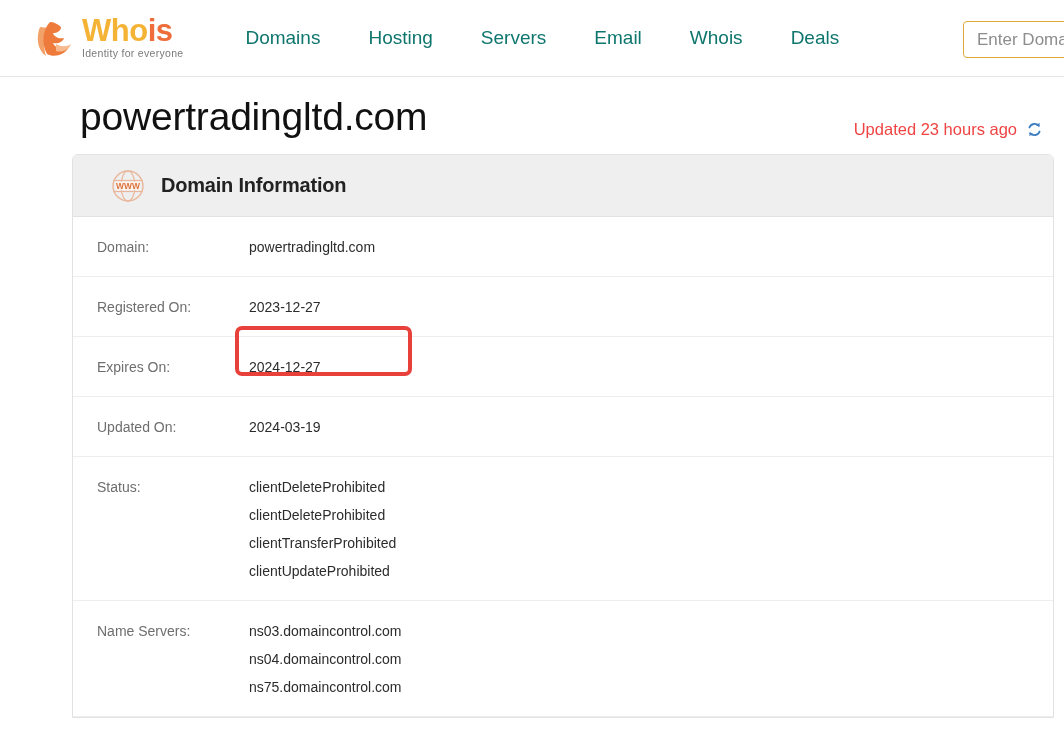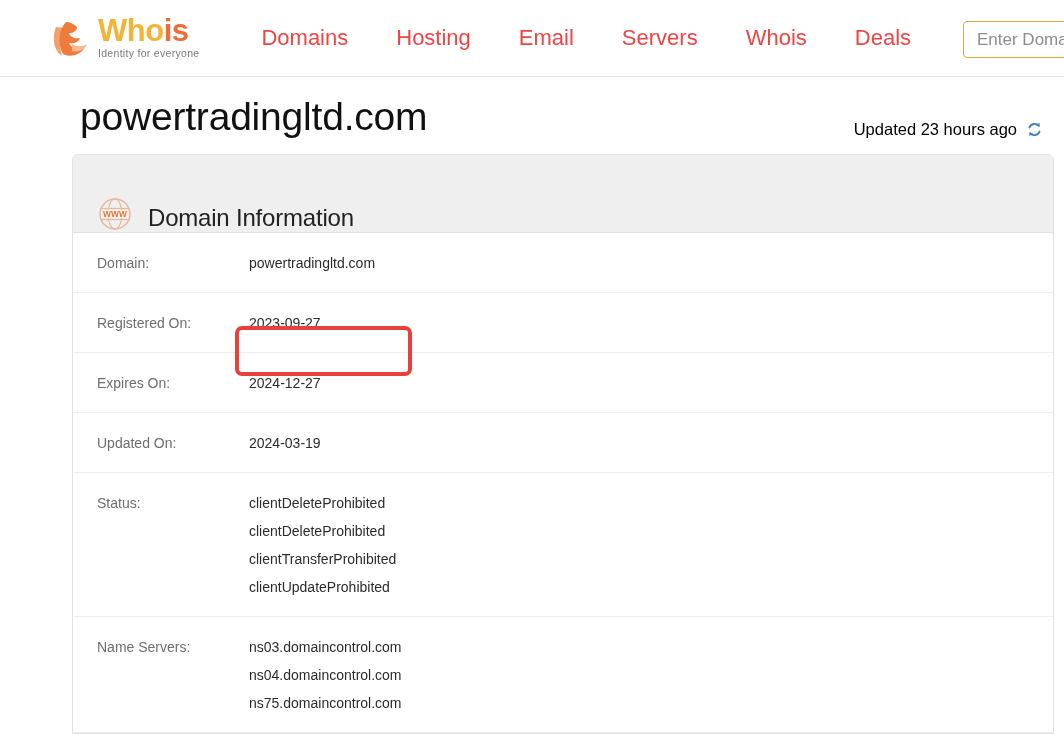--- a/index.html
+++ b/index.html
@@ -14,21 +14,21 @@
   }
 
   
   .navbar {
     position: relative;
     height: 77px;
     background: #ffffff;
     border-bottom: 1px solid #e6e6e6;
     display: flex;
     align-items: center;
-    padding-left: 50px;
+    padding-left: 34px;
   }
 
   .brand {
     display: flex;
     align-items: flex-start;
     margin-right: 38px;
     text-decoration: none;
     flex: 0 0 auto;
   }
 
@@ -66,22 +66,22 @@
 
   .nav-links {
     display: flex;
     align-items: center;
     gap: 0px;
     list-style: none;
   }
 
   .nav-links li a {
     display: block;
-    font-size: 22px;
-    color: #ef4444;
+    font-size: 19px;
+    color: #0f766e;
     text-decoration: none;
     padding: 6px 24px;
     white-space: nowrap;
   }
 
   .search-wrap {
     position: absolute;
     left: 963px;
     top: 21px;
   }
@@ -119,21 +119,21 @@
   }
 
   .updated {
     position: absolute;
     right: 20px;
     top: 43px;
     display: flex;
     align-items: center;
     gap: 8px;
     font-size: 16.5px;
-    color: #000000;
+    color: #ef4444;
   }
 
   .refresh-icon {
     width: 19px;
     height: 19px;
     display: inline-block;
     cursor: pointer;
   }
 
   
@@ -144,36 +144,36 @@
     border: 1px solid #e2e2e2;
     border-radius: 6px 6px 0 0;
     background: #ffffff;
     overflow: visible;
   }
 
   .card-header {
     background: #efefef;
     border-bottom: 1px solid #e2e2e2;
     border-radius: 5px 5px 0 0;
-    height: 78px;
-    display: flex;
-    align-items: flex-end;
-    padding-left: 24px;
+    height: 62px;
+    display: flex;
+    align-items: center;
+    padding-left: 37px;
   }
 
   .www-icon {
     width: 36px;
     height: 36px;
     flex: 0 0 auto;
     margin-right: 15px;
   }
 
   .card-title {
-    font-size: 24px;
-    font-weight: normal;
+    font-size: 20px;
+    font-weight: bold;
     color: #222222;
     letter-spacing: -0.2px;
   }
 
   
   .info-table {
     width: 100%;
     border-collapse: collapse;
   }
 
@@ -232,24 +232,24 @@
   </a>
 
   <ul class="nav-links">
     <li>
         <a href="#">Domains</a>
       </li>
     <li>
         <a href="#">Hosting</a>
       </li>
     <li>
+        <a href="#">Servers</a>
+      </li>
+    <li>
         <a href="#">Email</a>
-      </li>
-    <li>
-        <a href="#">Servers</a>
       </li>
     <li>
         <a href="#">Whois</a>
       </li>
     <li>
         <a href="#">Deals</a>
       </li>
   </ul>
 
   <div class="search-wrap">
@@ -294,21 +294,21 @@
         <td class="lbl">Domain:</td>
         <td class="val">
           <span class="multi">powertradingltd.com</span>
         </td>
       </tr>
 
 
       <tr>
         <td class="lbl">Registered On:</td>
         <td class="val">
-          <span class="multi">2023-09-27</span>
+          <span class="multi">2023-12-27</span>
         </td>
       </tr>
 
       <tr>
         <td class="lbl">Expires On:</td>
         <td class="val">
           <span class="multi">2024-12-27</span>
         </td>
       </tr>
 

